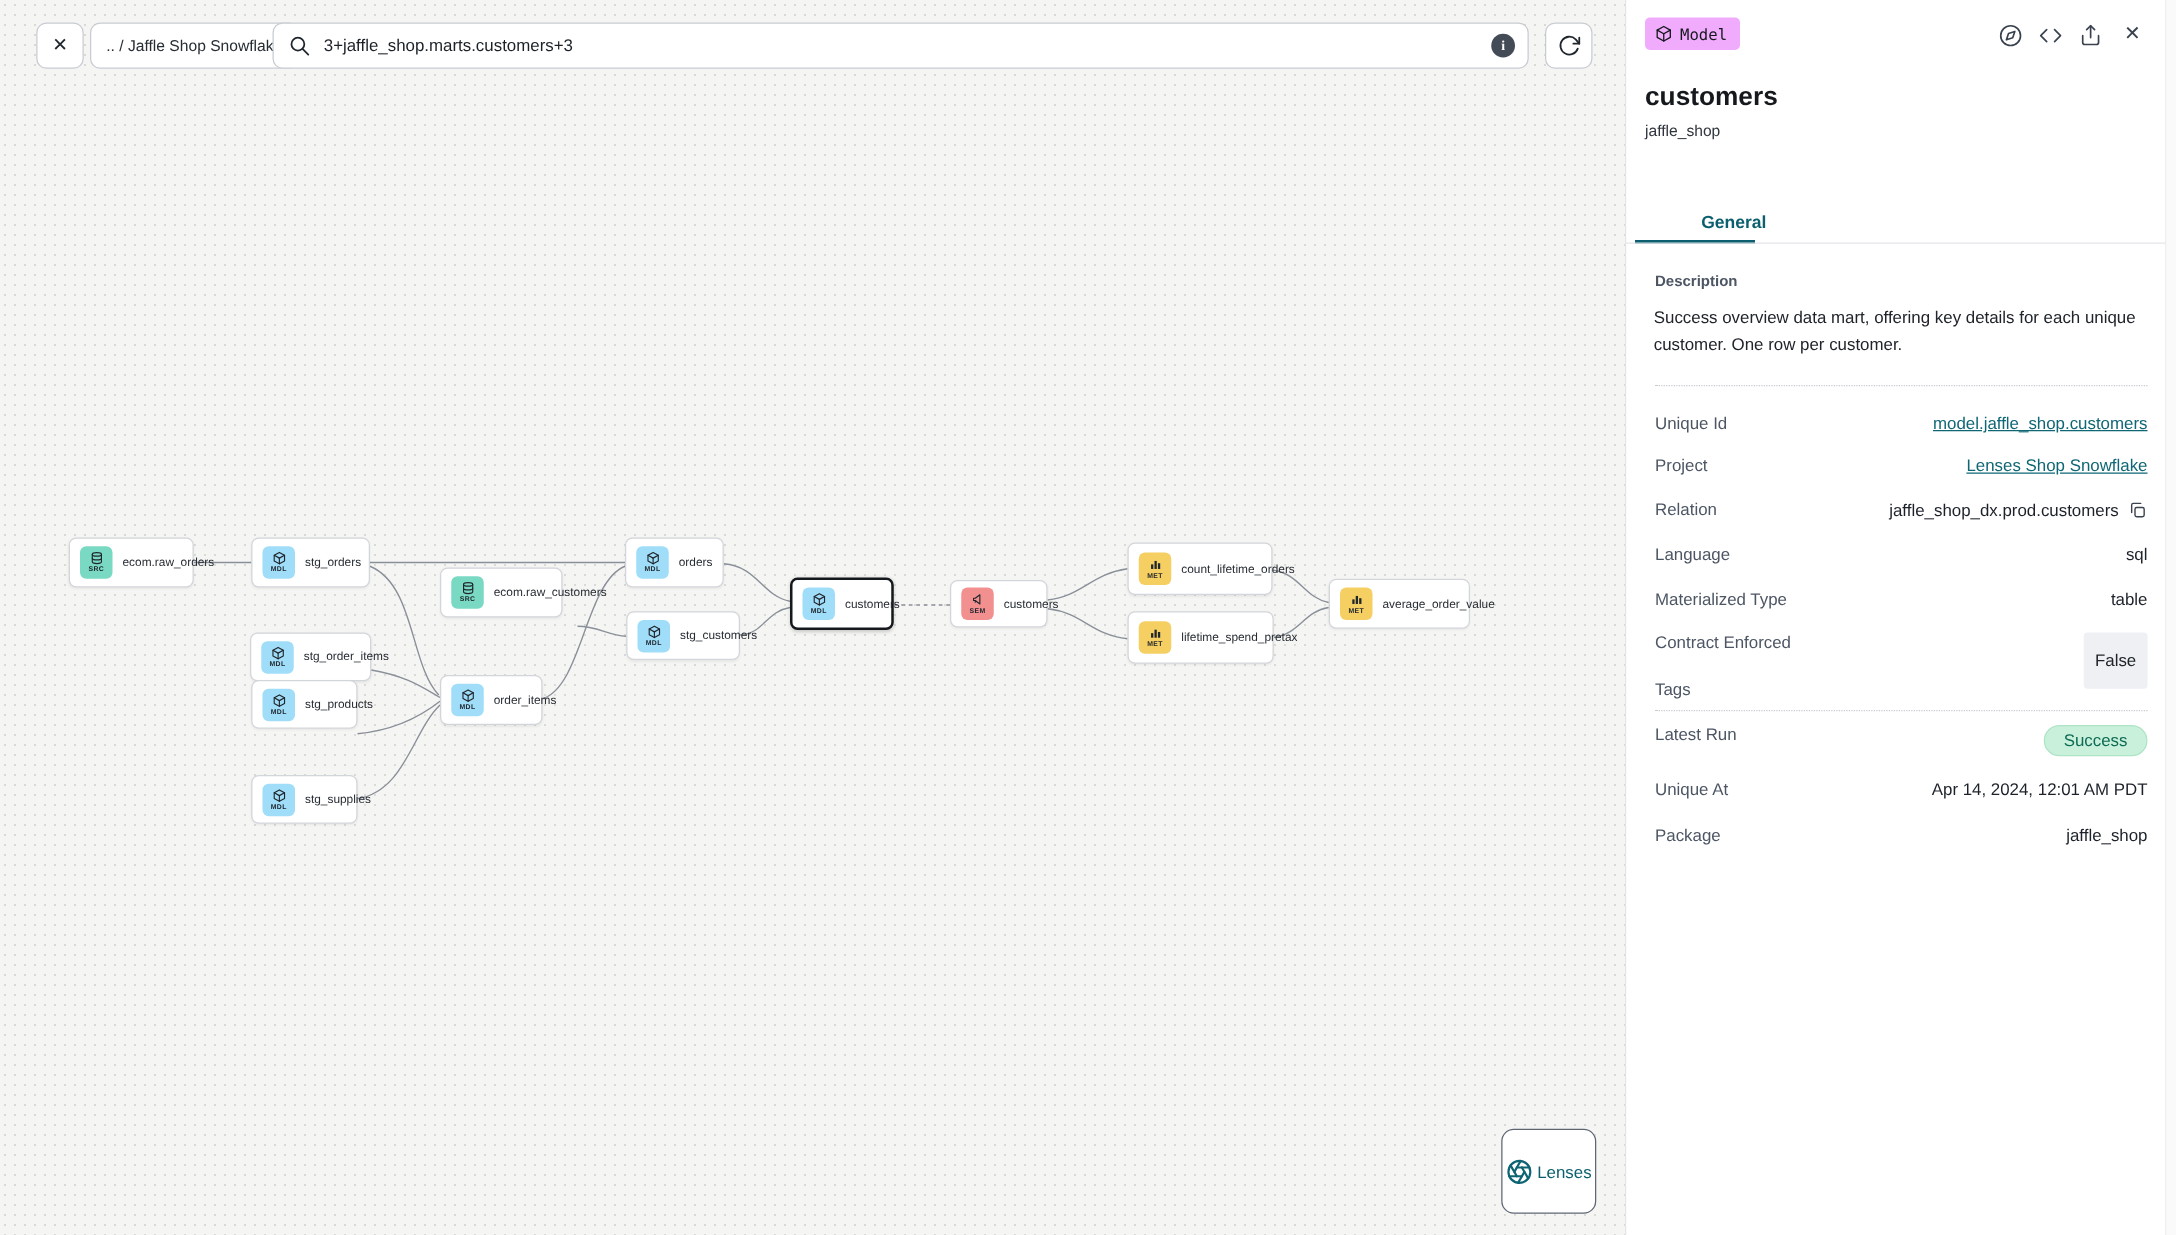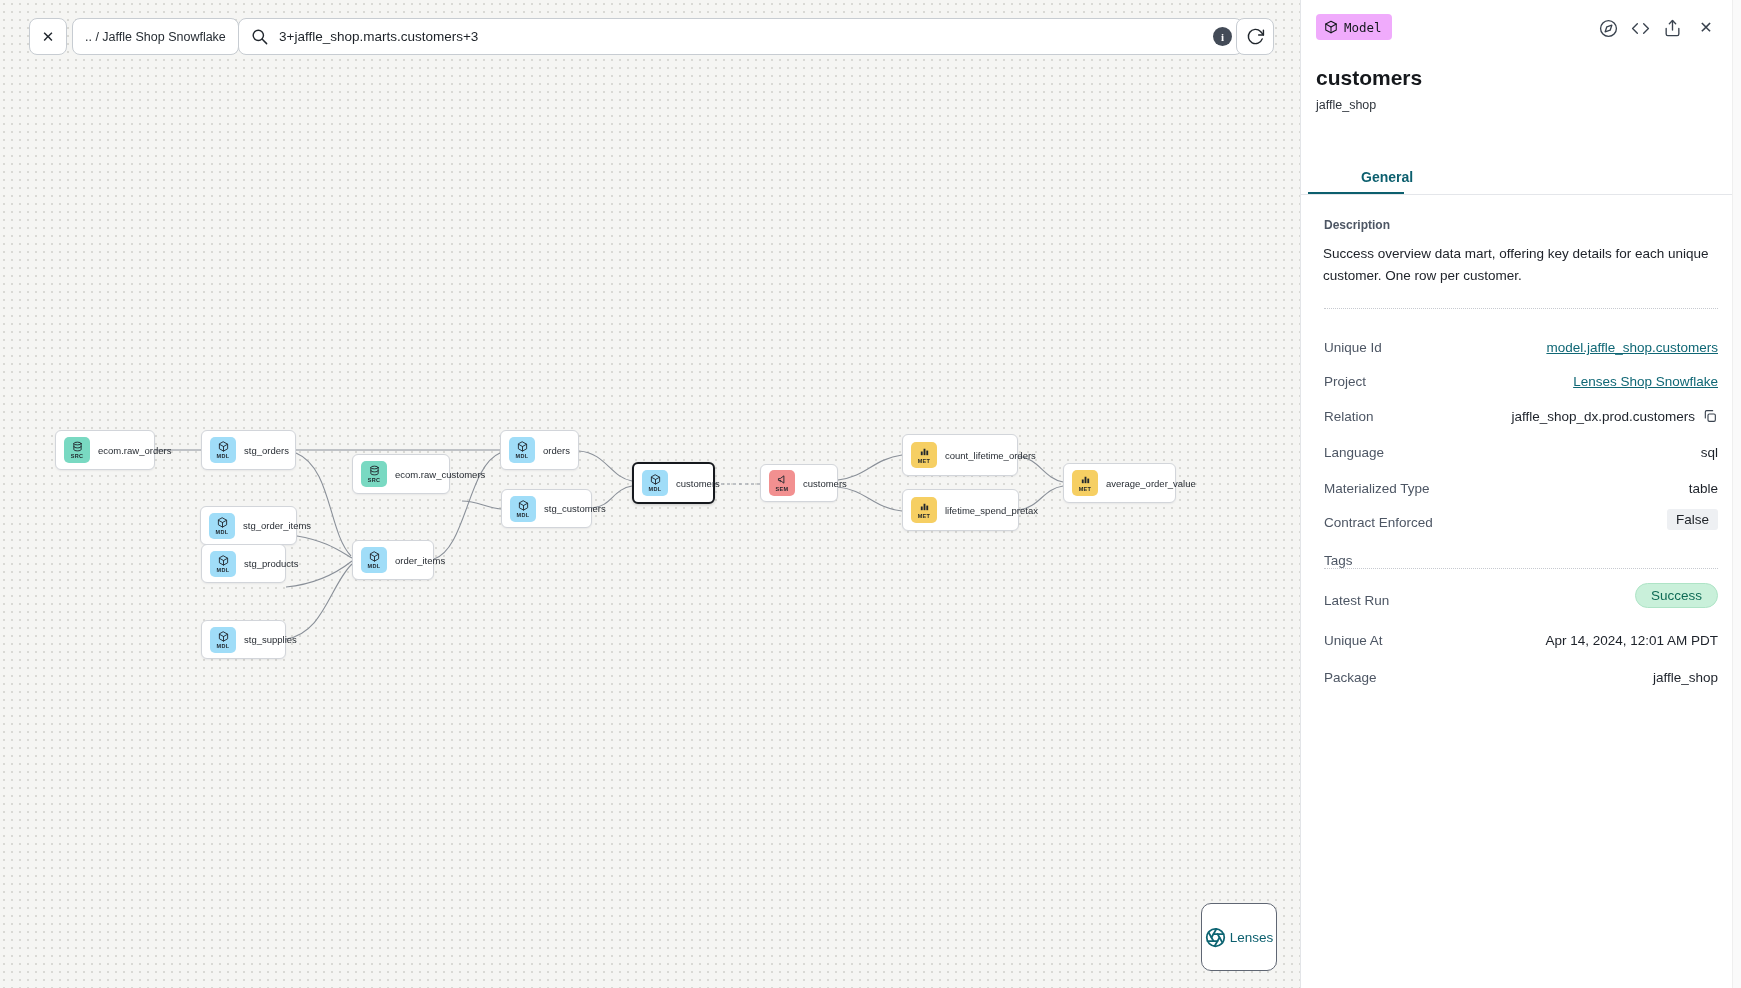--- a/index.html
+++ b/index.html
@@ -20,21 +20,21 @@
   svg.edges path.dashed{stroke-dasharray:3 3;}
 
   
   .btn{
     position:absolute;background:#fff;border:1px solid #c7ccd2;border-radius:8px;
     display:flex;align-items:center;justify-content:center;box-sizing:border-box;
     color:#20262d;z-index:5;cursor:pointer;
   }
   .xglyph{font-size:15px;line-height:1;color:#20262d;}
   .crumb{font-size:12.5px;color:#262c33;padding:0 12px;white-space:nowrap;}
-  .search-wrap{position:absolute;left:218px;top:18px;width:1005px;height:37px;z-index:5;margin-left:20px;}
+  .search-wrap{position:absolute;left:218px;top:18px;width:1005px;height:37px;z-index:5;}
   .search-wrap input{
     width:100%;height:100%;box-sizing:border-box;border:1px solid #c7ccd2;border-radius:8px;
     background:#fff;padding:0 40px 0 40px;font-family:"Liberation Sans",sans-serif;
     font-size:13.5px;color:#1c2127;outline:none;
   }
   .mag{position:absolute;left:12px;top:9px;width:19px;height:19px;}
   .info-dot{
     position:absolute;right:11px;top:9px;width:19px;height:19px;border-radius:50%;
     background:#434b57;color:#fff;display:flex;align-items:center;justify-content:center;
     font-size:11px;font-weight:bold;font-family:"Liberation Serif",serif;cursor:pointer;
@@ -92,25 +92,25 @@
   .ptitle{position:absolute;left:15px;top:66px;font-size:21px;font-weight:700;color:#15181c;}
   .psub{position:absolute;left:15px;top:98px;font-size:12.5px;color:#2f353d;}
   .tab{position:absolute;left:30px;top:169px;font-size:14px;font-weight:700;color:#0c5f6e;cursor:pointer;margin-left:30px;}
   .tab-underline{position:absolute;left:7px;top:192px;width:96px;height:3px;background:#0c5f6e;}
   .tabs-border{position:absolute;left:0;top:194px;width:441px;height:1px;background:#e4e6ea;}
 
   .desc-label{position:absolute;left:23px;top:218px;font-size:12px;font-weight:700;color:#4d5664;}
   .desc-text{position:absolute;left:22px;top:243px;width:400px;font-size:13.5px;line-height:1.62;color:#20242b;}
   .dotted{position:absolute;left:23px;width:394px;height:0;border-top:1px dotted #c7cad0;}
 
-  .frow{position:absolute;left:23px;width:394px;height:24px;display:flex;align-items:flex-end;justify-content:space-between;}
+  .frow{position:absolute;left:23px;width:394px;height:24px;display:flex;align-items:flex-start;justify-content:space-between;}
   .flabel{font-size:13.5px;color:#4d5664;}
   .fvalue{font-size:13.5px;color:#1d222a;display:flex;align-items:center;gap:7px;}
   .link{color:#0f6775;text-decoration:underline;cursor:pointer;}
-  .badge-gray{background:#eef0f3;border-radius:3px;padding:3px 9px;color:#20242a;}
+  .badge-gray{background:#eef0f3;border-radius:3px;padding:15px 9px;color:#20242a;}
   .badge-success{
     background:#c9f0da;border:1px solid #aee4c6;border-radius:13px;padding:4px 15px;
     color:#0e6b55;font-size:13.5px;cursor:default;
   }
   .copy-ic{cursor:pointer;display:flex;}
   .copy-ic svg{width:16px;height:16px;}
   .copy-ic svg *{fill:none;stroke:#3a434f;stroke-width:1.7;stroke-linecap:round;stroke-linejoin:round;}
 </style>
 </head>
 <body>

